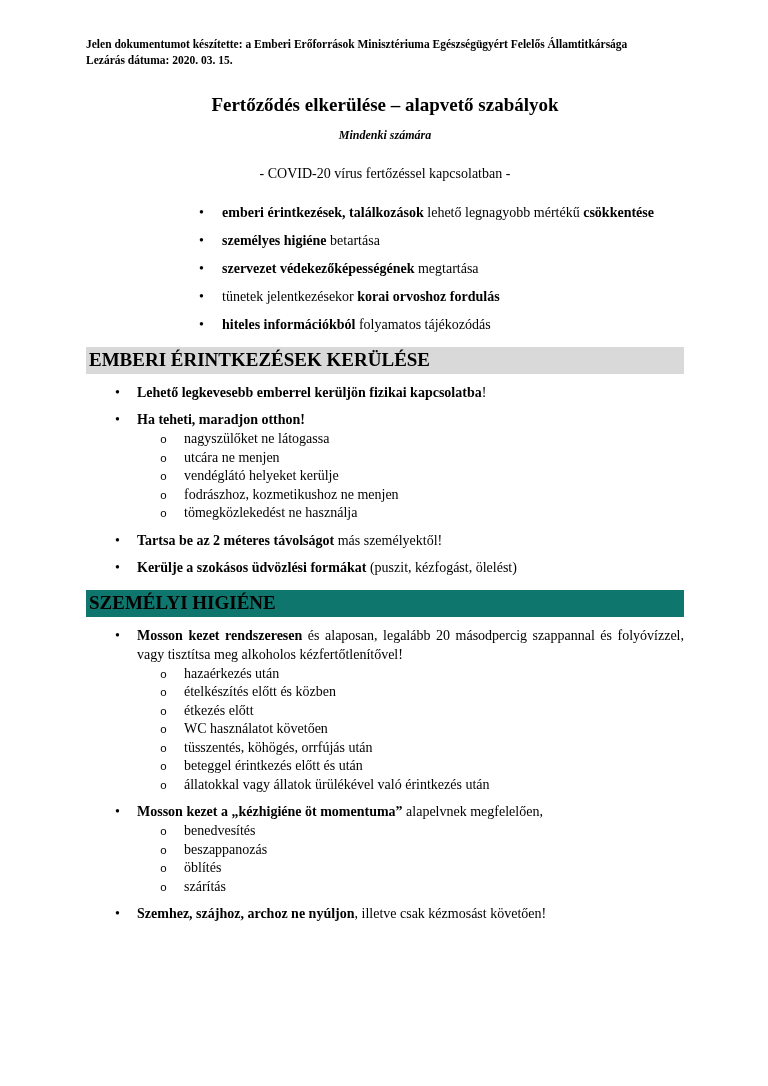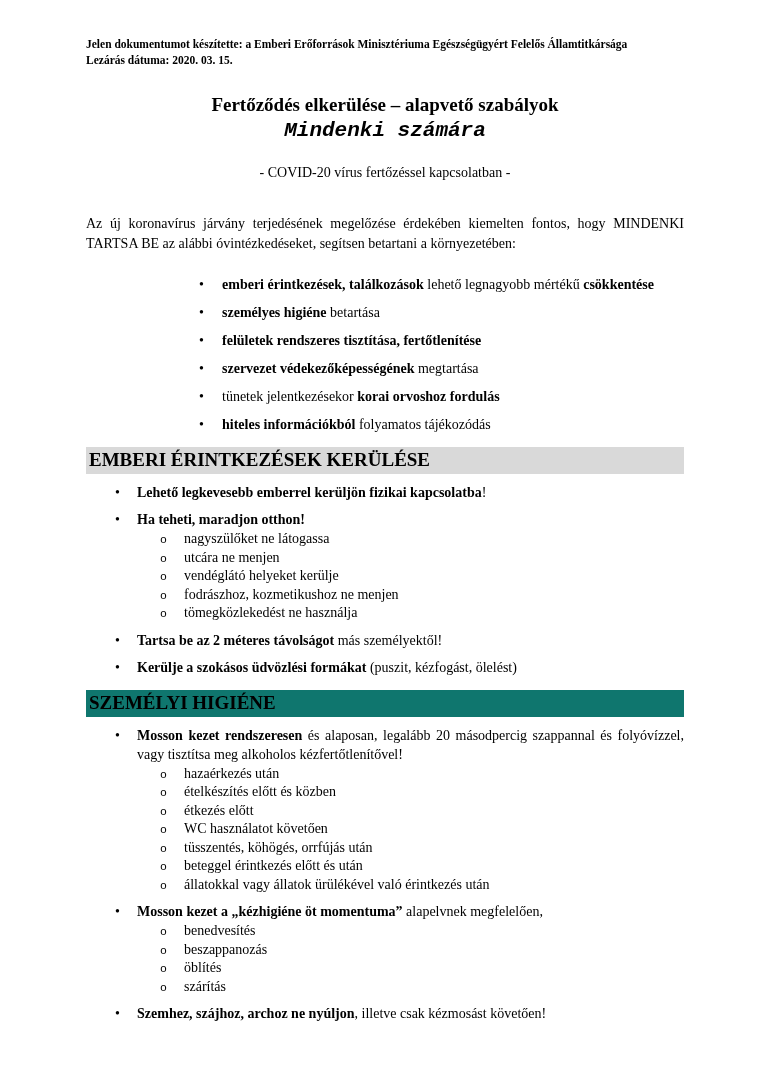--- a/index.html
+++ b/index.html
@@ -13,22 +13,22 @@
   }
   .page { padding: 36px 84px 20px 86px; }
 
   .doc-meta { font-size: 11.5px; line-height: 16px; font-weight: bold; }
 
   .doc-title {
     font-size: 19px; font-weight: bold;
     text-align: center; margin-top: 26px;
   }
   .doc-subtitle {
-    font-size: 21px; font-weight: bold; font-style: italic;
-    text-align: center; margin-top: 3px; font-family: Liberation Mono, monospace;
+    font-size: 12px; font-weight: bold; font-style: italic;
+    text-align: center; margin-top: 12px;
   }
   .doc-tagline { font-size: 14px; text-align: center; margin-top: 23px; }
 
   .intro {
     font-size: 14px; line-height: 20px;
     text-align: justify; margin: 33px 0 0 0;
   }
 
   ul { list-style: none; margin: 0; padding: 0; }
   li { position: relative; font-size: 14px; line-height: 19px; }
@@ -68,26 +68,24 @@
 
   <div class="doc-meta">
     <div>Jelen dokumentumot készítette: a Emberi Erőforrások Minisztériuma Egészségügyért Felelős Államtitkársága</div>
     <div>Lezárás dátuma: 2020. 03. 15.</div>
   </div>
 
   <div class="doc-title">Fertőződés elkerülése – alapvető szabályok</div>
   <div class="doc-subtitle">Mindenki számára</div>
   <div class="doc-tagline">- COVID-20 vírus fertőzéssel kapcsolatban -</div>
 
-  <p class="intro">Az új koronavírus járvány terjedésének megelőzése érdekében kiemelten fontos, hogy MINDENKI TARTSA BE az alábbi óvintézkedéseket, segítsen betartani a környezetében:</p>
 
   <ul class="top-list">
       <li><b>emberi érintkezések, találkozások</b><span> lehető legnagyobb mértékű </span><b>csökkentése</b></li>
       <li><b>személyes higiéne</b><span> betartása</span></li>
-      <li><b>felületek rendszeres tisztítása, fertőtlenítése</b></li>
       <li><b>szervezet védekezőképességének</b><span> megtartása</span></li>
       <li><span>tünetek jelentkezésekor </span><b>korai orvoshoz fordulás</b></li>
       <li><b>hiteles információkból</b><span> folyamatos tájékozódás</span></li>
     </ul>
 
   <div>
       <div class="section-heading" style="background-color: rgb(217, 217, 217);">EMBERI ÉRINTKEZÉSEK KERÜLÉSE</div>
       <ul class="section-list">
         <li><b>Lehető legkevesebb emberrel kerüljön fizikai kapcsolatba</b><span>!</span></li>
         <li><b>Ha teheti, maradjon otthon!</b><ul class="sub-list">

